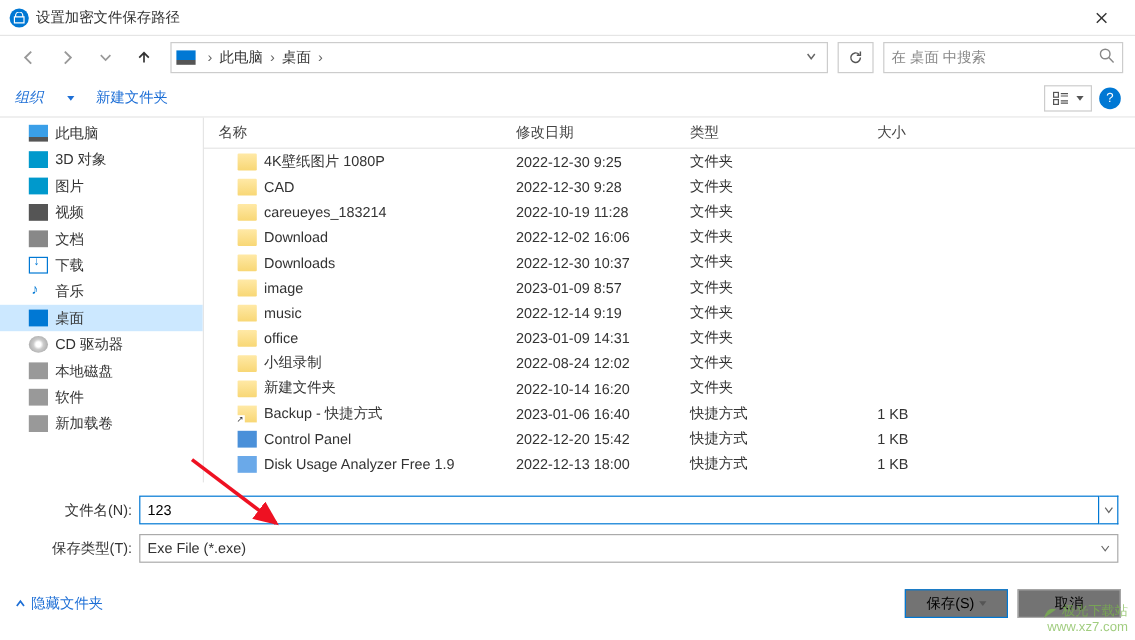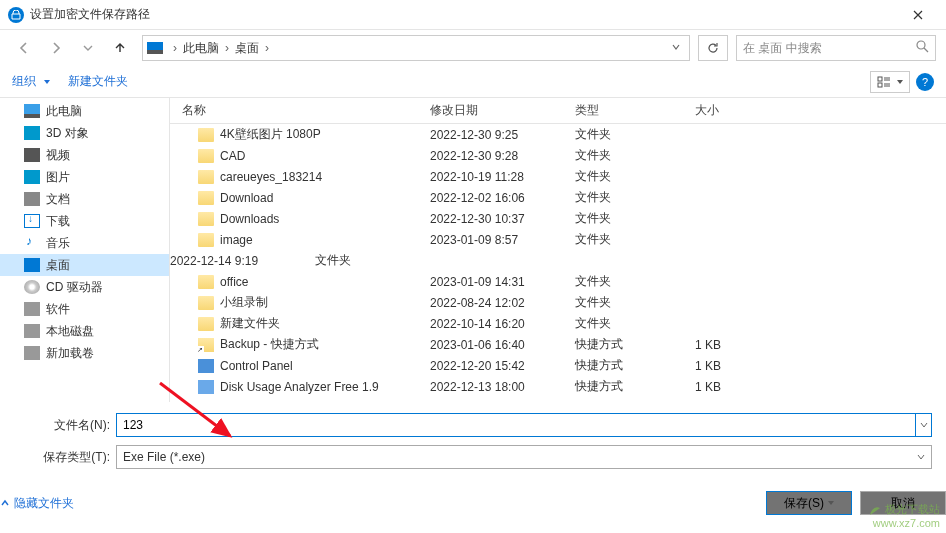--- a/index.html
+++ b/index.html
@@ -22,21 +22,21 @@
 .path-bar .pc-icon { width: 16px; height: 12px; background: linear-gradient(#0078d4 70%, #555 70%); margin-right: 6px; }
 .path-bar .seg { padding: 0 2px; }
 .path-bar .chev { padding: 0 4px; color: #666; }
 .path-bar .dd { margin-left: auto; color: #666; padding: 0 4px; }
 .refresh-btn { width: 30px; height: 26px; border: 1px solid #ccc; display: flex; align-items: center; justify-content: center; cursor: pointer; }
 .search-box { width: 200px; height: 26px; border: 1px solid #ccc; display: flex; align-items: center; padding: 0 6px; margin-left: 4px; color: #888; }
 .search-box .si { margin-left: auto; }
 
 
 .toolbar { height: 32px; display: flex; align-items: center; padding: 0 12px; border-bottom: 1px solid #e5e5e5; }
-.toolbar .org { color: #1e6fd6; cursor: pointer; display: flex; align-items: center; gap: 4px; }
+.toolbar .org { color: #1e6fd6; cursor: pointer; display: flex; align-items: center; gap: 16px; font-style: italic; }
 .toolbar .new-folder { color: #1e6fd6; margin-left: 18px; cursor: pointer; }
 .toolbar .spacer { flex: 1; }
 .toolbar .view-btn { width: 40px; height: 22px; border: 1px solid #ccc; margin-right: 6px; display: flex; align-items: center; justify-content: center; gap: 2px; cursor: pointer; }
 .toolbar .help { width: 18px; height: 18px; border-radius: 50%; background: #0078d4; color: #fff; display: flex; align-items: center; justify-content: center; font-size: 11px; cursor: pointer; }
 
 
 .main { display: flex; height: 304px; }
 
 
 .sidebar { width: 170px; border-right: 1px solid #e5e5e5; overflow-y: auto; padding-top: 2px; }
@@ -57,41 +57,41 @@
 .ic-disk { background: #999; }
 .ic-sw { background: #999; }
 .ic-vol { background: #999; }
 
 
 .filelist { flex: 1; overflow-y: auto; position: relative; }
 .list-header { height: 26px; display: flex; align-items: center; border-bottom: 1px solid #e5e5e5; color: #444; position: sticky; top: 0; background: #fff; }
 .col-name { width: 260px; padding-left: 12px; }
 .col-date { width: 145px; }
 .col-type { width: 120px; }
-.col-size { width: 80px; }
+.col-size { width: 80px; margin-left: 36px; }
 .file-row { height: 21px; display: flex; align-items: center; cursor: pointer; }
 .file-row .col-name { display: flex; align-items: center; gap: 6px; padding-left: 28px; }
 .fic { width: 16px; height: 14px; flex-shrink: 0; }
 .fic-folder { background: linear-gradient(#ffe9a6, #f8d775); border-radius: 1px; }
 .fic-shortcut { background: linear-gradient(#ffe9a6, #f8d775); position: relative; }
 .fic-shortcut::after { content: "↗"; position: absolute; background: #fff; font-size: 7px; left: -2px; bottom: -2px; padding: 0 1px; }
 .fic-cp { background: #4a90d9; }
 .fic-app { background: #6aa9e9; }
 
 
 .red-arrow { position: absolute; left: 150px; top: 378px; pointer-events: none; z-index: 10; }
 
 
 .bottom { padding: 10px 14px 8px 14px; border-top: 1px solid transparent; }
 .form-row { display: flex; align-items: center; margin-bottom: 8px; }
 .form-row label { width: 102px; text-align: right; padding-right: 6px; }
 .form-row input, .form-row .select { flex: 1; height: 24px; border: 1px solid #0078d4; padding: 0 6px; font-size: 12px; }
 .form-row .select { border: 1px solid #aaa; display: flex; align-items: center; background: #fff; }
 .form-row .select .dd { margin-left: auto; color: #666; }
-.footer { display: flex; align-items: center; padding: 6px 0 10px; }
+.footer { display: flex; align-items: center; padding: 6px 12px 10px; }
 .footer .hide-folders { color: #1e6fd6; cursor: pointer; display: flex; align-items: center; gap: 4px; }
 .footer .spacer { flex: 1; }
 .footer button { min-width: 86px; height: 24px; border: 1px solid #aaa; background: #737373; cursor: pointer; font-size: 12px; margin-left: 8px; padding: 0 10px; }
 .footer button.primary { border: 1px solid #0078d4; }
 .tri-down { display: inline-block; width: 0; height: 0; border-left: 3px solid transparent; border-right: 3px solid transparent; border-top: 4px solid currentColor; margin-left: 4px; vertical-align: middle; }
 
 
 .watermark { position: absolute; right: 6px; bottom: 4px; font-size: 11px; color: #7ab84a; opacity: 0.7; pointer-events: none; text-align: right; line-height: 12px; }
 .watermark svg { vertical-align: middle; }
 
@@ -189,26 +189,26 @@
   <div class="sidebar" id="sidebar">
       <div class="side-item">
         <span class="ic ic-pc"></span>
         <span>此电脑</span>
       </div>
       <div class="side-item">
         <span class="ic ic-3d"></span>
         <span>3D 对象</span>
       </div>
       <div class="side-item">
+        <span class="ic ic-pic"></span>
+        <span>图片</span>
+      </div>
+      <div class="side-item">
         <span class="ic ic-video"></span>
         <span>视频</span>
-      </div>
-      <div class="side-item">
-        <span class="ic ic-pic"></span>
-        <span>图片</span>
       </div>
       <div class="side-item">
         <span class="ic ic-doc"></span>
         <span>文档</span>
       </div>
       <div class="side-item">
         <span class="ic ic-dl"></span>
         <span>下载</span>
       </div>
       <div class="side-item">
@@ -217,26 +217,26 @@
       </div>
       <div class="side-item sel">
         <span class="ic ic-desktop"></span>
         <span>桌面</span>
       </div>
       <div class="side-item">
         <span class="ic ic-cd"></span>
         <span>CD 驱动器</span>
       </div>
       <div class="side-item">
+        <span class="ic ic-disk"></span>
+        <span>本地磁盘</span>
+      </div>
+      <div class="side-item">
         <span class="ic ic-sw"></span>
         <span>软件</span>
-      </div>
-      <div class="side-item">
-        <span class="ic ic-disk"></span>
-        <span>本地磁盘</span>
       </div>
       <div class="side-item">
         <span class="ic ic-vol"></span>
         <span>新加载卷</span>
       </div>
     </div>
   <div class="filelist">
     <div class="list-header">
       <div class="col-name">名称</div>
       <div class="col-date">修改日期</div>
@@ -292,20 +292,24 @@
         <div class="file-row">
     <div class="col-name">
             <span class="fic fic-folder"></span>
             <span>image</span>
           </div>
     <div class="col-date">2023-01-09 8:57</div>
     <div class="col-type">文件夹</div>
     <div class="col-size"></div>
         </div>
         <div class="file-row">
+    <div class="col-name">
+            <span class="fic fic-folder"></span>
+            <span>music</span>
+          </div>
     <div class="col-date">2022-12-14 9:19</div>
     <div class="col-type">文件夹</div>
     <div class="col-size"></div>
         </div>
         <div class="file-row">
     <div class="col-name">
             <span class="fic fic-folder"></span>
             <span>office</span>
           </div>
     <div class="col-date">2023-01-09 14:31</div>

